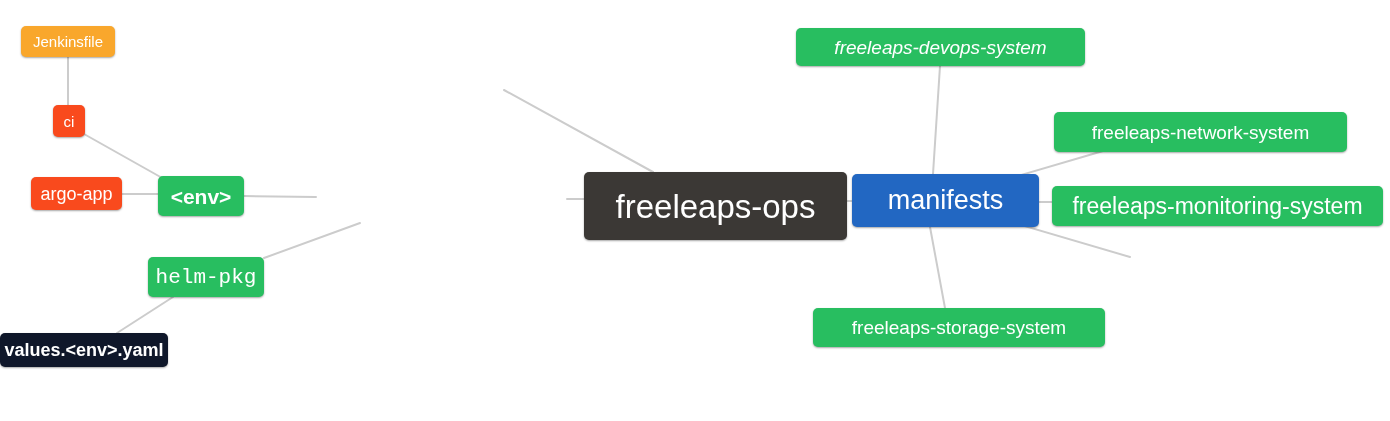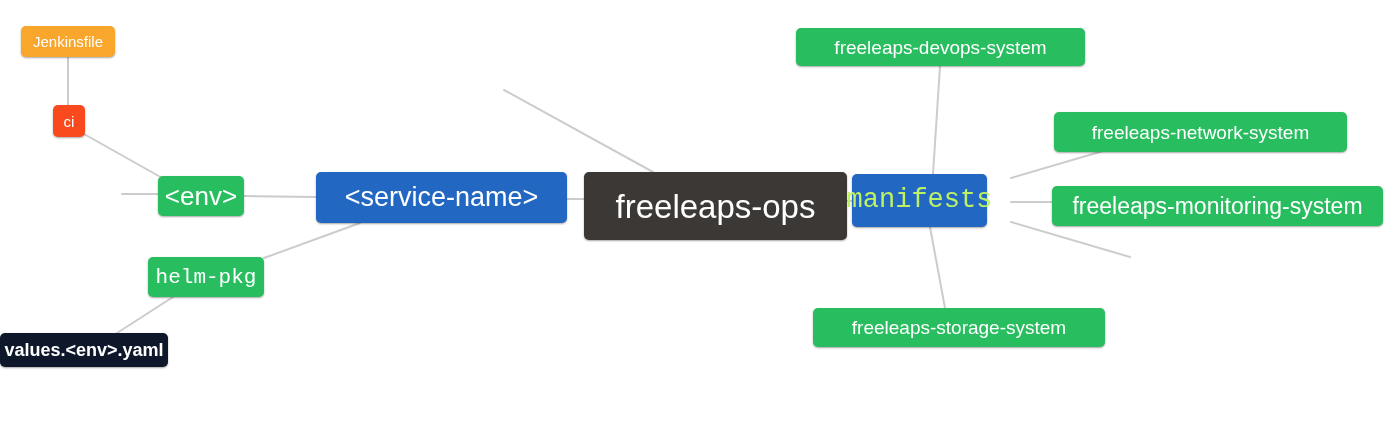--- a/index.html
+++ b/index.html
@@ -54,23 +54,23 @@
       <line x1="847" y1="201" x2="852" y2="201" stroke="#cccccc" stroke-width="2" stroke-linecap="round"></line>
       <line x1="933" y1="174" x2="940" y2="66" stroke="#cccccc" stroke-width="2" stroke-linecap="round"></line>
       <line x1="1011" y1="178" x2="1103" y2="151" stroke="#cccccc" stroke-width="2" stroke-linecap="round"></line>
       <line x1="1011" y1="202" x2="1052" y2="202" stroke="#cccccc" stroke-width="2" stroke-linecap="round"></line>
       <line x1="1011" y1="222" x2="1130" y2="257" stroke="#cccccc" stroke-width="2" stroke-linecap="round"></line>
       <line x1="930" y1="227" x2="945" y2="308" stroke="#cccccc" stroke-width="2" stroke-linecap="round"></line>
     </svg>
 
 <div class="node" style="left: 21px; top: 26px; width: 94px; height: 31px; font-size: 15px; background: rgb(249, 167, 44); color: rgb(255, 255, 255);">Jenkinsfile</div>
     <div class="node" style="left: 53px; top: 105px; width: 32px; height: 32px; font-size: 15px; background: rgb(249, 74, 29); color: rgb(255, 255, 255);">ci</div>
-    <div class="node" style="left: 158px; top: 176px; width: 86px; height: 40px; font-size: 26px; background: rgb(40, 190, 96); color: rgb(255, 255, 255);">&lt;env&gt;</div>
-    <div class="node" style="left: 316px; top: 172px; width: 251px; height: 51px; font-size: 27px; background: rgb(34, 103, 194); color: rgb(255, 255, 255);">&lt;service-name&gt;</div>
+    <div class="node" style="left: 31px; top: 177px; width: 91px; height: 33px; font-size: 18px; background: rgb(249, 74, 29); color: rgb(255, 255, 255);">argo-app</div>
+    <div class="node" style="left: 158px; top: 176px; width: 86px; height: 40px; font-size: 21px; background: rgb(40, 190, 96); color: rgb(255, 255, 255); font-weight: bold;">&lt;env&gt;</div>
     <div class="node" style="left: 148px; top: 257px; width: 116px; height: 40px; font-size: 21px; background: rgb(40, 190, 96); color: rgb(255, 255, 255); font-family: Liberation Mono, monospace;">helm-pkg</div>
     <div class="node" style="left: 0; top: 333px; width: 168px; height: 34px; font-size: 18px; background: #0f172a; color: rgb(255, 255, 255); font-weight: bold;">values.&lt;env&gt;.yaml</div>
     <div class="node" style="left: 584px; top: 172px; width: 263px; height: 68px; font-size: 33px; background: rgb(59, 56, 53); color: rgb(255, 255, 255);">freeleaps-ops</div>
-    <div class="node" style="left: 852px; top: 174px; width: 135px; height: 53px; font-size: 27px; background: rgb(34, 103, 194); color: #bef264; font-family: Liberation Mono, monospace;">manifests</div>
-    <div class="node" style="left: 796px; top: 28px; width: 289px; height: 38px; font-size: 19px; background: rgb(40, 190, 96); color: rgb(255, 255, 255);">freeleaps-devops-system</div>
+    <div class="node" style="left: 852px; top: 174px; width: 187px; height: 53px; font-size: 27px; background: rgb(34, 103, 194); color: #ffffff;">manifests</div>
+    <div class="node" style="left: 796px; top: 28px; width: 289px; height: 38px; font-size: 19px; background: rgb(40, 190, 96); color: rgb(255, 255, 255); font-style: italic;">freeleaps-devops-system</div>
     <div class="node" style="left: 1054px; top: 112px; width: 293px; height: 40px; font-size: 19px; background: rgb(40, 190, 96); color: rgb(255, 255, 255);">freeleaps-network-system</div>
     <div class="node" style="left: 1052px; top: 186px; width: 331px; height: 40px; font-size: 23px; background: rgb(40, 190, 96); color: rgb(255, 255, 255);">freeleaps-monitoring-system</div>
     <div class="node" style="left: 813px; top: 308px; width: 292px; height: 39px; font-size: 19px; background: rgb(40, 190, 96); color: rgb(255, 255, 255);">freeleaps-storage-system</div>
   </div>
 
 </body></html>

